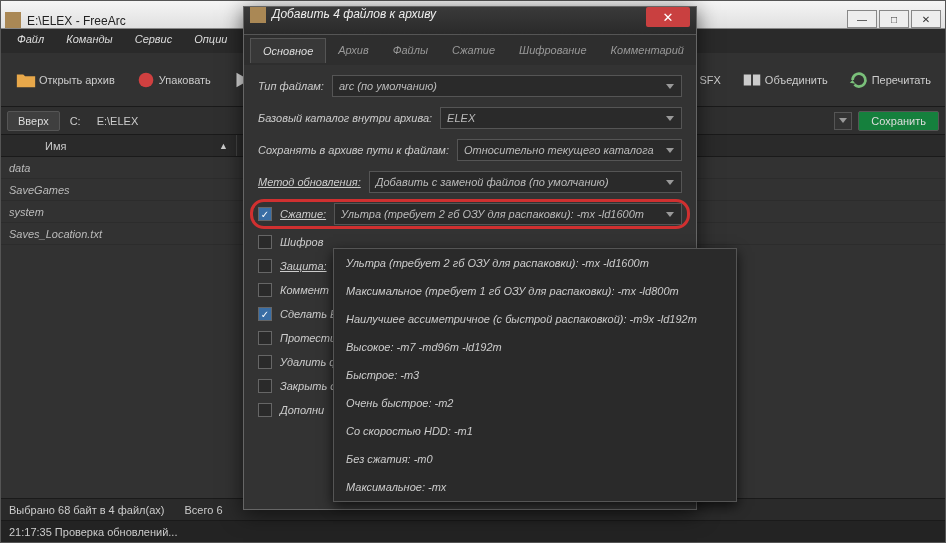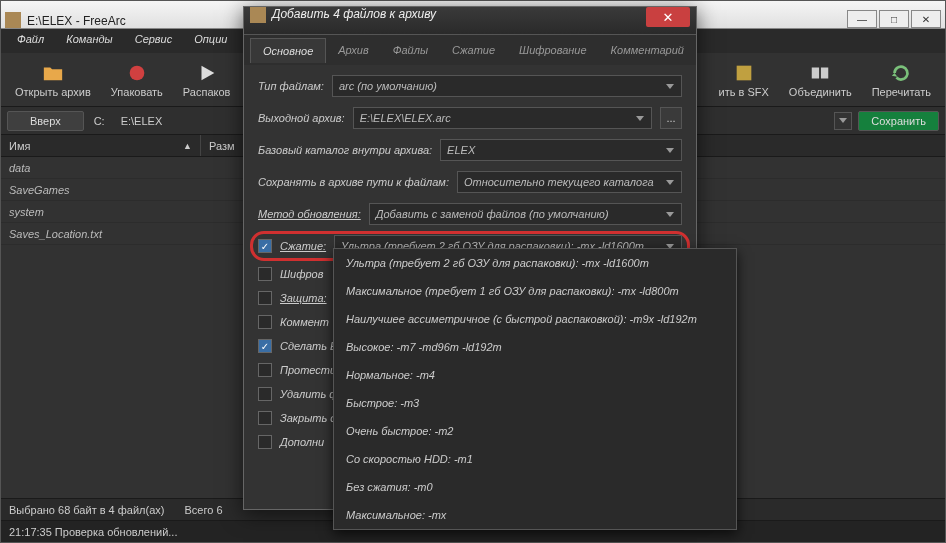--- a/index.html
+++ b/index.html
@@ -10,32 +10,32 @@
 .main-title { height: 28px; background: linear-gradient(#f5f5f5,#e0e0e0); display: flex; align-items: flex-end; padding: 0 4px; border-bottom: 1px solid #888; }
 .main-title .ico { width: 16px; height: 16px; background: #a85; margin-right: 6px; }
 .main-title span { color: #222; font-size: 12px; }
 .main-title .wbtns { margin-left: auto; display: flex; gap: 2px; }
 .main-title .wbtn { width: 30px; height: 18px; border: 1px solid #888; background: #eee; color: #333; display: flex; align-items: center; justify-content: center; font-size: 10px; }
 
 .menubar { height: 24px; background: #2a2a2a; display: flex; align-items: flex-start; padding: 0 6px; gap: 2px; }
 .menubar .mitem { padding: 4px 10px; color: #ddd; font-style: italic; }
 
 .toolbar { height: 54px; background: #323232; display: flex; align-items: center; padding: 0 6px; gap: 4px; border-bottom: 1px solid #1a1a1a; }
-.toolbar .tbtn { display: flex; flex-direction: column; align-items: center; gap: 2px; padding: 4px 8px; color: #ccc; }
+.toolbar .tbtn { display: flex; align-items: center; gap: 2px; padding: 4px 8px; color: #ccc; }
 .toolbar .tico { width: 22px; height: 22px; }
 .toolbar .spacer { flex: 1; }
 
 .pathbar { height: 28px; background: #2f2f2f; display: flex; align-items: center; padding: 0 6px; gap: 6px; border-bottom: 1px solid #1a1a1a; }
-.pathbar .btn { background: #3f3f3f; border: 1px solid #555; padding: 3px 22px; color: #ddd; border-radius: 2px; }
+.pathbar .btn { background: #3f3f3f; border: 1px solid #555; padding: 3px 10px; color: #ddd; border-radius: 2px; }
 .pathbar .crumb { padding: 0 4px; color: #ccc; }
 .pathbar .path { flex: 1; padding-left: 6px; }
 .pathbar .dd { width: 18px; height: 18px; border: 1px solid #555; background: #333; display: flex; align-items: center; justify-content: center; }
 .pathbar .save { background: #15803d; border: 1px solid #555; padding: 3px 12px; color: #ddd; border-radius: 2px; }
 
-.listhdr { height: 22px; background: #2a2a2a; display: flex; border-bottom: 1px solid #1a1a1a; }
+.listhdr { height: 22px; background: #2a2a2a; display: flex; border-bottom: 1px solid #1a1a1a; padding-left: 36px; }
 .listhdr .col { padding: 4px 8px; border-right: 1px solid #444; display: flex; align-items: center; gap: 4px; }
 .listhdr .col1 { width: 200px; justify-content: space-between; }
 .listhdr .sort { font-size: 9px; }
 
 .filelist { background: #323232; flex: 1; }
 .filelist .row { height: 22px; padding: 0 8px; display: flex; align-items: center; border-bottom: 1px solid #2c2c2c; color: #bbb; font-style: italic; }
 
 .statusbar { height: 22px; background: #2a2a2a; display: flex; align-items: center; padding: 0 8px; gap: 20px; border-top: 1px solid #1a1a1a; }
 .statusbar2 { height: 22px; background: #232323; display: flex; align-items: center; padding: 0 8px; border-top: 1px solid #1a1a1a; }
 
@@ -187,30 +187,20 @@
     <div class="frow">
       <span class="lbl">Тип файлам:</span>
       <div class="sel">
           <span>arc (по умолчанию)</span>
           <span class="arr">
             <span class="tri"></span>
           </span>
         </div>
     </div>
     <div class="frow">
-      <span class="lbl">Выходной архив:</span>
-      <div class="sel">
-          <span>E:\ELEX\ELEX.arc</span>
-          <span class="arr">
-            <span class="tri"></span>
-          </span>
-        </div>
-      <div class="dotbtn">...</div>
-    </div>
-    <div class="frow">
       <span class="lbl">Базовый каталог внутри архива:</span>
       <div class="sel">
           <span>ELEX</span>
           <span class="arr">
             <span class="tri"></span>
           </span>
         </div>
     </div>
     <div class="frow">
       <span class="lbl">Сохранять в архиве пути к файлам:</span>
@@ -274,19 +264,18 @@
         <span class="lbl">Дополни</span>
       </div>
   </div>
 </div>
 
 <div class="dropdown">
   <div class="opt">Ультра (требует 2 гб ОЗУ для распаковки): -mx -ld1600m</div>
   <div class="opt">Максимальное (требует 1 гб ОЗУ для распаковки): -mx -ld800m</div>
   <div class="opt">Наилучшее ассиметричное (с быстрой распаковкой): -m9x -ld192m</div>
   <div class="opt">Высокое: -m7 -md96m -ld192m</div>
-  <div class="opt">Нормальное: -m4</div>
   <div class="opt">Быстрое: -m3</div>
   <div class="opt">Очень быстрое: -m2</div>
   <div class="opt">Со скоростью HDD: -m1</div>
   <div class="opt">Без сжатия: -m0</div>
   <div class="opt">Максимальное: -mx</div>
 </div>
 
 </body></html>

